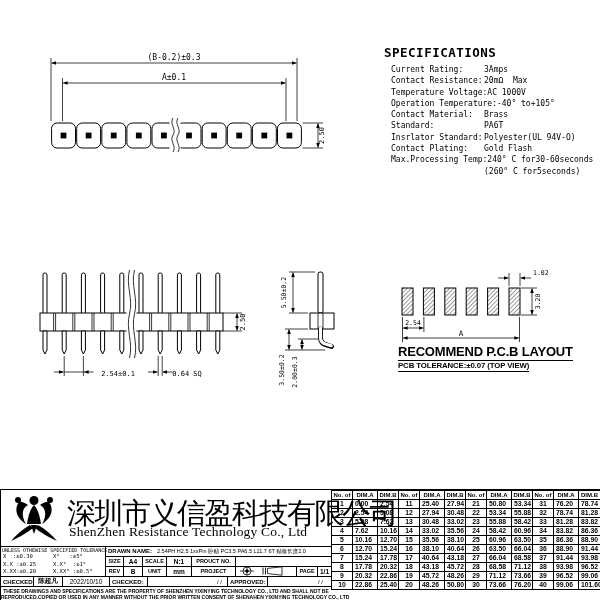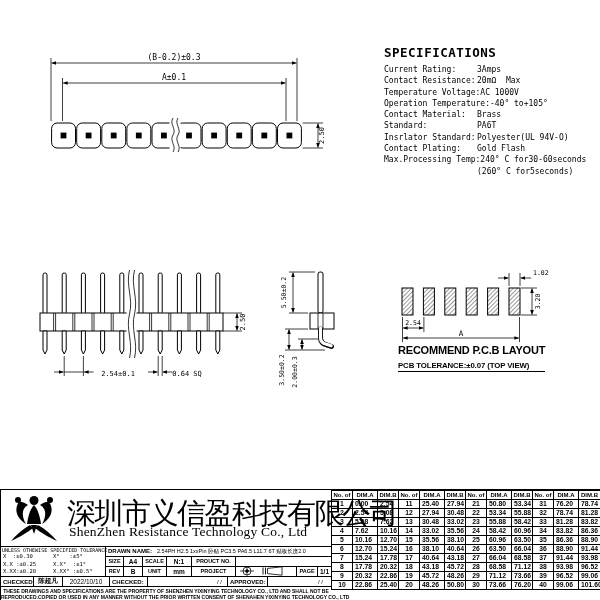--- a/index.html
+++ b/index.html
@@ -12,26 +12,26 @@
   svg text{fill:#000;stroke:none;font-family:"DejaVu Sans Mono",monospace;}
   svg .leadB{stroke:#000;stroke-width:5;fill:none;stroke-linecap:round;stroke-linejoin:round;}
   svg .leadW{stroke:#fff;stroke-width:3.2;fill:none;stroke-linecap:round;stroke-linejoin:round;}
 
   .abs{position:absolute;}
 
   
   #specs{left:384px;top:45px;width:214px;}
   #spec-title{font-family:"DejaVu Sans Mono",monospace;font-size:12.5px;font-weight:700;letter-spacing:0.5px;}
   .spec-row{display:flex;white-space:pre;font-family:"DejaVu Sans Mono",monospace;font-size:8px;line-height:11.3px;}
-  .spec-label{display:inline-block;min-width:93px;white-space:pre;}
+  .spec-label{display:inline-block;min-width:93px;white-space:pre;margin-left:7px;}
   .spec-value{white-space:pre;}
 
   
-  #pcb-title{left:398px;top:344px;font-size:11px;font-weight:700;letter-spacing:-0.2px;
-             border-bottom:1.6px solid #000;padding-bottom:15px;}
+  #pcb-title{left:398px;top:344px;font-size:13px;font-weight:700;letter-spacing:-0.2px;
+             border-bottom:1.6px solid #000;padding-bottom:1px;}
   #pcb-subtitle{left:398px;top:361px;font-size:7.8px;font-weight:700;letter-spacing:-0.1px;
              border-bottom:1px solid #000;padding-bottom:1px;white-space:pre;}
 
   
   #bottom{left:0;top:489px;width:599px;height:110px;border:1px solid #000;}
   #company{position:absolute;left:0;top:0;width:330px;height:56px;border-bottom:1px solid #000;}
   #logo{position:absolute;left:6px;top:3px;}
   #cn-name{position:absolute;left:66px;top:4px;width:262px;font-size:29px;font-weight:400;
            letter-spacing:-1.5px;white-space:nowrap;}
   #en-name{position:absolute;left:68px;top:34px;font-family:"Liberation Serif",serif;

